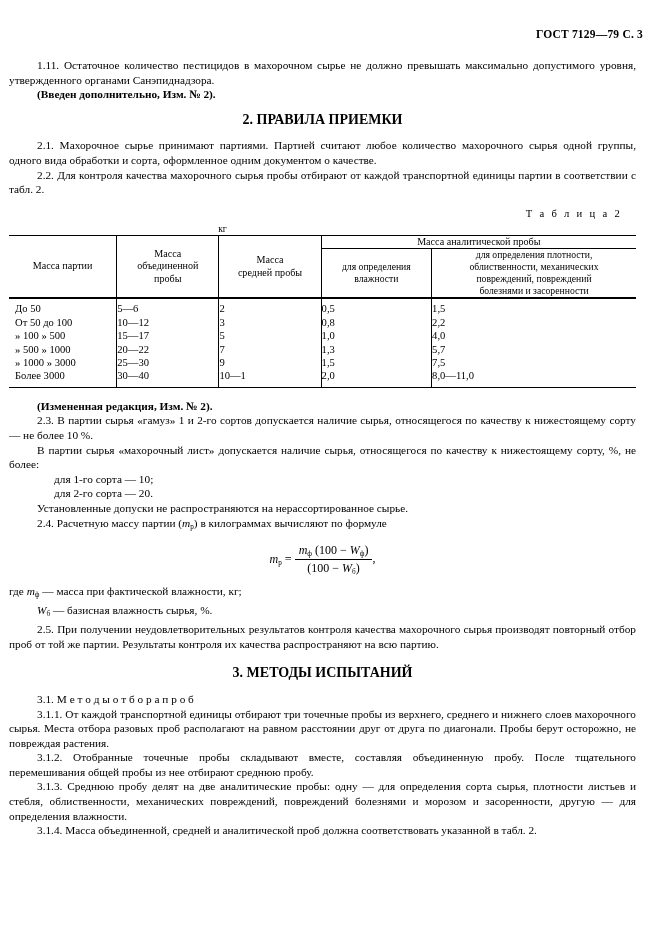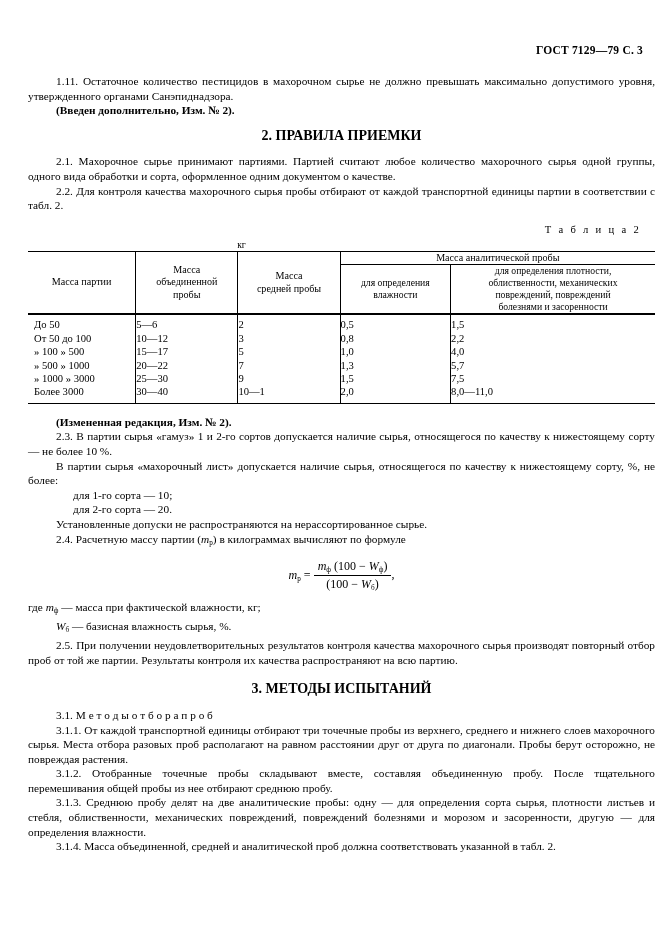--- a/index.html
+++ b/index.html
@@ -14,38 +14,37 @@
     color: #000000;
     position: relative;
     overflow: hidden;
   }
   .page {
     position: relative;
     width: 661px;
     height: 800px;
     padding: 0;
     box-sizing: border-box;
-    margin-top: 16px;
   }
 
   
   .running-head {
     position: absolute;
     top: 28px;
     right: 18px;
     font-size: 11.5px;
     font-weight: bold;
     letter-spacing: 0.2px;
   }
 
   
   .content {
     position: absolute;
     top: 58px;
-    left: 28px;
+    left: 9px;
     width: 627px;
   }
 
   p.para {
     margin: 0 0 0 0;
     font-size: 11.3px;
     line-height: 14.6px;
     text-align: justify;
     text-indent: 28px;
     hyphens: manual;

